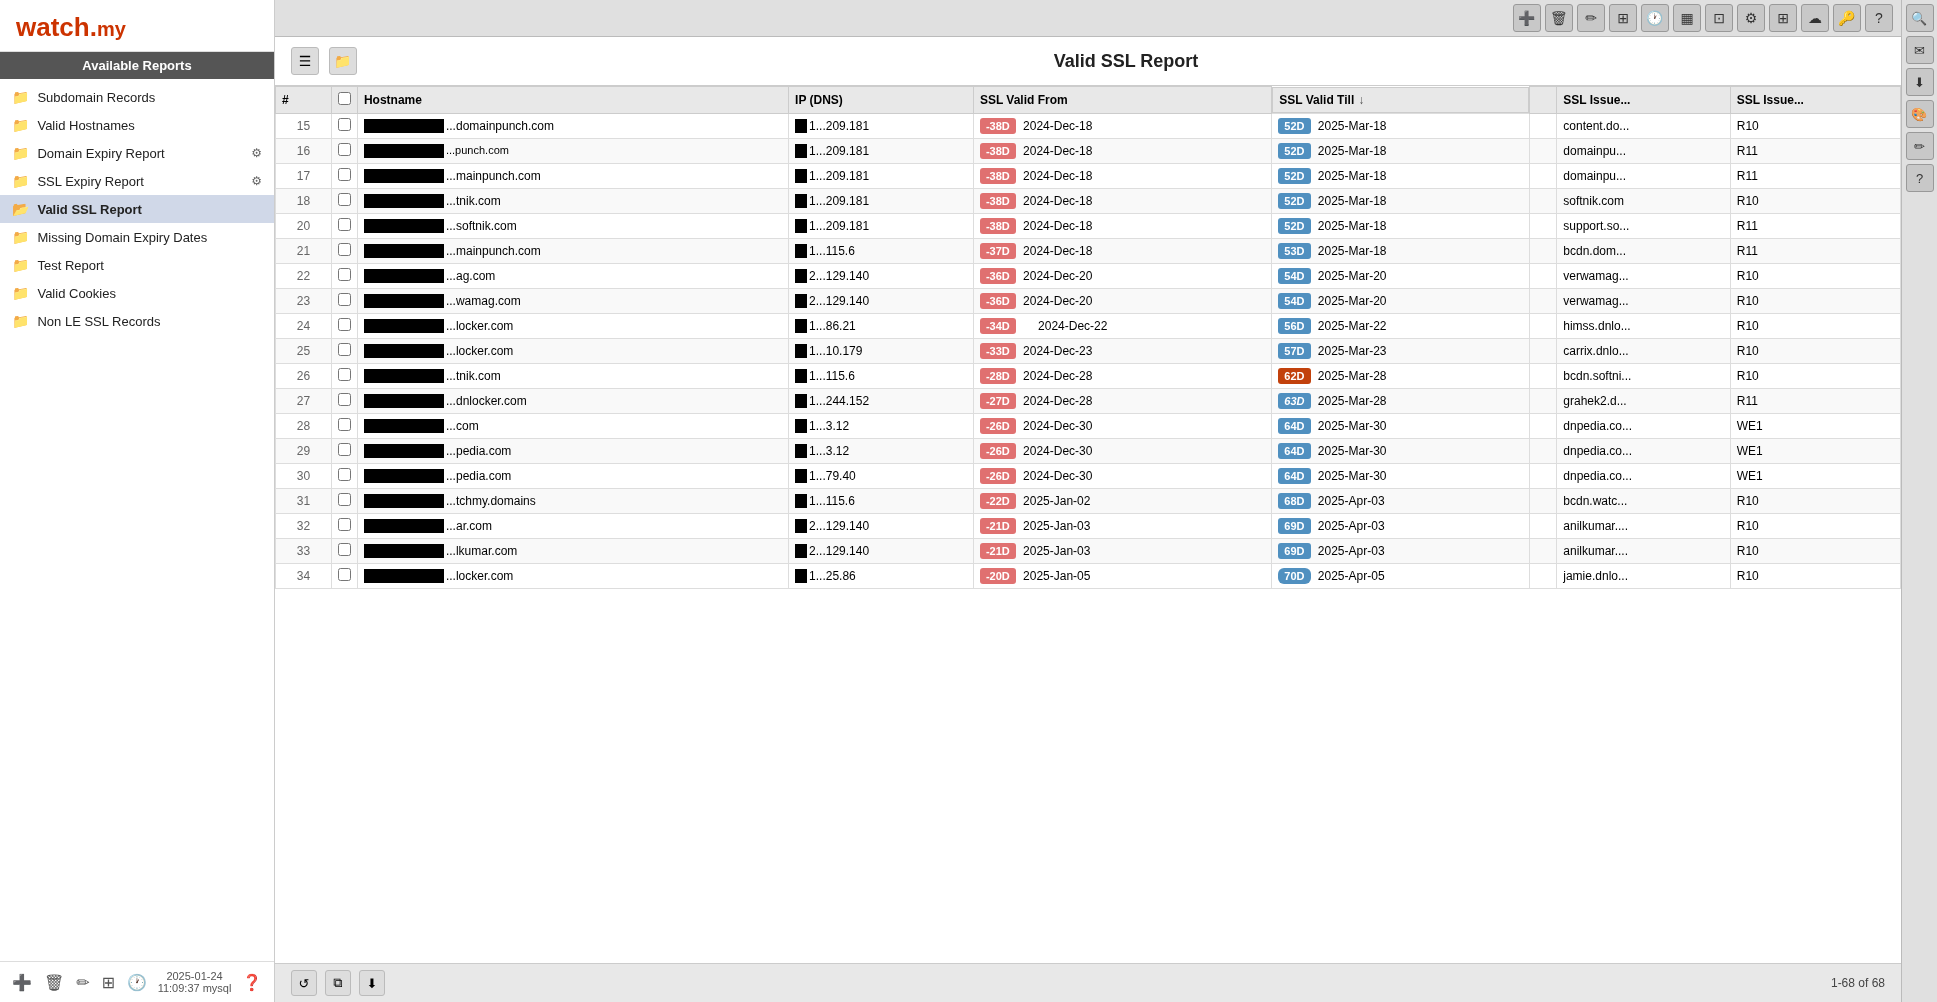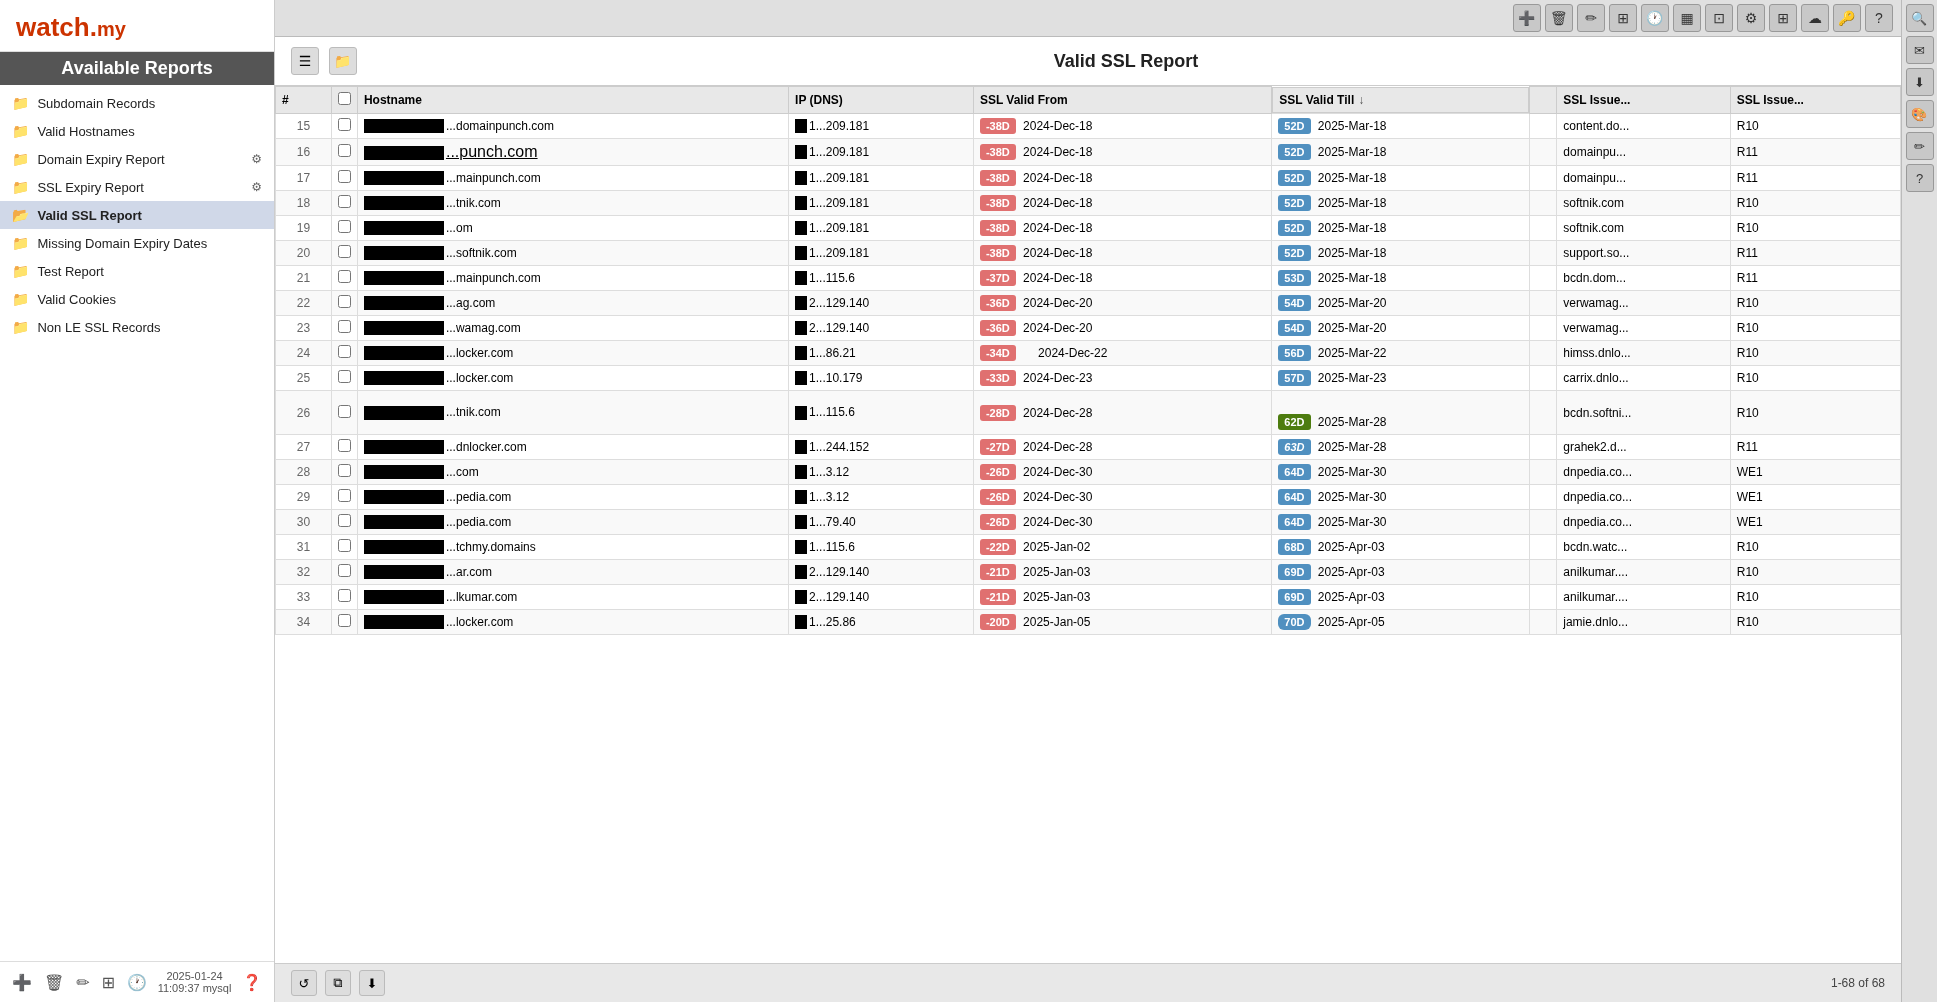--- a/index.html
+++ b/index.html
@@ -21,21 +21,21 @@
     }
     .logo-line1 { display: flex; align-items: flex-end; gap: 4px; }
     .logo-line2 { display: flex; }
 
     #sidebar-title {
       background: #555;
       color: #fff;
       text-align: center;
       padding: 6px 0;
       font-weight: bold;
-      font-size: 18px;
+      font-size: 13px;
     }
     #sidebar-nav {
       flex: 1;
       overflow-y: auto;
       padding: 4px 0;
     }
     .nav-item {
       display: flex;
       align-items: center;
       padding: 6px 12px;
@@ -348,21 +348,21 @@
         <span class="badge badge-red" style="background:#5090c0;">52D</span>
         <span style="margin-left:4px;">2025-Mar-18</span>
       </td>
       <td></td>
       <td>content.do...</td>
       <td>R10</td>
     </tr>
             <tr>
       <td class="td-num">16</td>
       <td class="td-check"><input type="checkbox" style=""></td>
-      <td style="font-size:16px;text-decoration:underline;">
+      <td style="font-size:11px;">
         <span style="background:#000;color:#000;display:inline-block;width:80px;height:14px;vertical-align:middle;margin-right:2px;"></span>...punch.com
       </td>
       <td style="font-size:12px;">
         <span style="background:#000;color:#000;display:inline-block;width:12px;height:14px;vertical-align:middle;margin-right:2px;"></span>1...209.181
       </td>
       <td>
         <span class="badge badge-red">-38D</span>
         <span style="margin-left:4px;">2024-Dec-18</span>
       </td>
       <td>
@@ -409,58 +409,37 @@
       </td>
       <td>
         <span class="badge badge-red" style="background:#5090c0;">52D</span>
         <span style="margin-left:4px;">2025-Mar-18</span>
       </td>
       <td></td>
       <td>softnik.com</td>
       <td>R10</td>
     </tr>
             <tr>
-      <td class="td-num">19</td>
-      <td class="td-check"><input type="checkbox" style=""></td>
-      <td style="font-size:12px;">
-        <span style="background:#000;color:#000;display:inline-block;width:80px;height:14px;vertical-align:middle;margin-right:2px;"></span>...om
+      <td class="td-num">20</td>
+      <td class="td-check"><input type="checkbox" style=""></td>
+      <td style="font-size:12px;">
+        <span style="background:#000;color:#000;display:inline-block;width:80px;height:14px;vertical-align:middle;margin-right:2px;"></span>...softnik.com
       </td>
       <td style="font-size:12px;">
         <span style="background:#000;color:#000;display:inline-block;width:12px;height:14px;vertical-align:middle;margin-right:2px;"></span>1...209.181
       </td>
       <td>
         <span class="badge badge-red">-38D</span>
         <span style="margin-left:4px;">2024-Dec-18</span>
       </td>
       <td>
         <span class="badge badge-red" style="background:#5090c0;">52D</span>
         <span style="margin-left:4px;">2025-Mar-18</span>
       </td>
       <td></td>
-      <td>softnik.com</td>
-      <td>R10</td>
-    </tr>
-            <tr>
-      <td class="td-num">20</td>
-      <td class="td-check"><input type="checkbox" style=""></td>
-      <td style="font-size:12px;">
-        <span style="background:#000;color:#000;display:inline-block;width:80px;height:14px;vertical-align:middle;margin-right:2px;"></span>...softnik.com
-      </td>
-      <td style="font-size:12px;">
-        <span style="background:#000;color:#000;display:inline-block;width:12px;height:14px;vertical-align:middle;margin-right:2px;"></span>1...209.181
-      </td>
-      <td>
-        <span class="badge badge-red">-38D</span>
-        <span style="margin-left:4px;">2024-Dec-18</span>
-      </td>
-      <td>
-        <span class="badge badge-red" style="background:#5090c0;">52D</span>
-        <span style="margin-left:4px;">2025-Mar-18</span>
-      </td>
-      <td></td>
       <td>support.so...</td>
       <td>R11</td>
     </tr>
             <tr>
       <td class="td-num">21</td>
       <td class="td-check"><input type="checkbox" style=""></td>
       <td style="font-size:12px;">
         <span style="background:#000;color:#000;display:inline-block;width:80px;height:14px;vertical-align:middle;margin-right:2px;"></span>...mainpunch.com
       </td>
       <td style="font-size:12px;">
@@ -569,21 +548,21 @@
         <span style="background:#000;color:#000;display:inline-block;width:80px;height:14px;vertical-align:middle;margin-right:2px;"></span>...tnik.com
       </td>
       <td style="font-size:12px;">
         <span style="background:#000;color:#000;display:inline-block;width:12px;height:14px;vertical-align:middle;margin-right:2px;"></span>1...115.6
       </td>
       <td>
         <span class="badge badge-red">-28D</span>
         <span style="margin-left:4px;">2024-Dec-28</span>
       </td>
       <td>
-        <span class="badge badge-red" style="background:#4d7c0f;margin-top:19px;">62D</span>
+        <span class="badge badge-red" style="background:#c2410c;">62D</span>
         <span style="margin-left:4px;">2025-Mar-28</span>
       </td>
       <td></td>
       <td>bcdn.softni...</td>
       <td>R10</td>
     </tr>
             <tr>
       <td class="td-num">27</td>
       <td class="td-check"><input type="checkbox" style=""></td>
       <td style="font-size:12px;">

